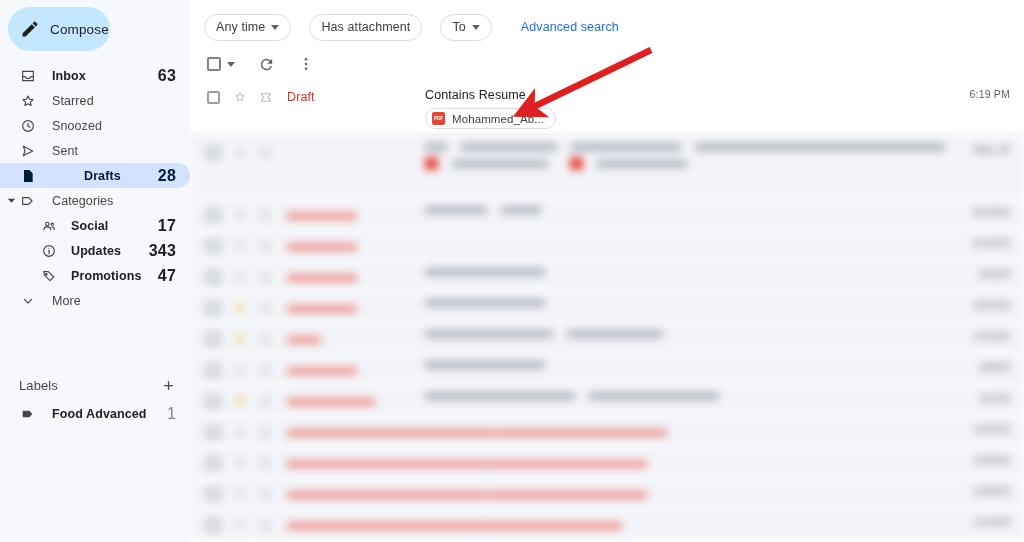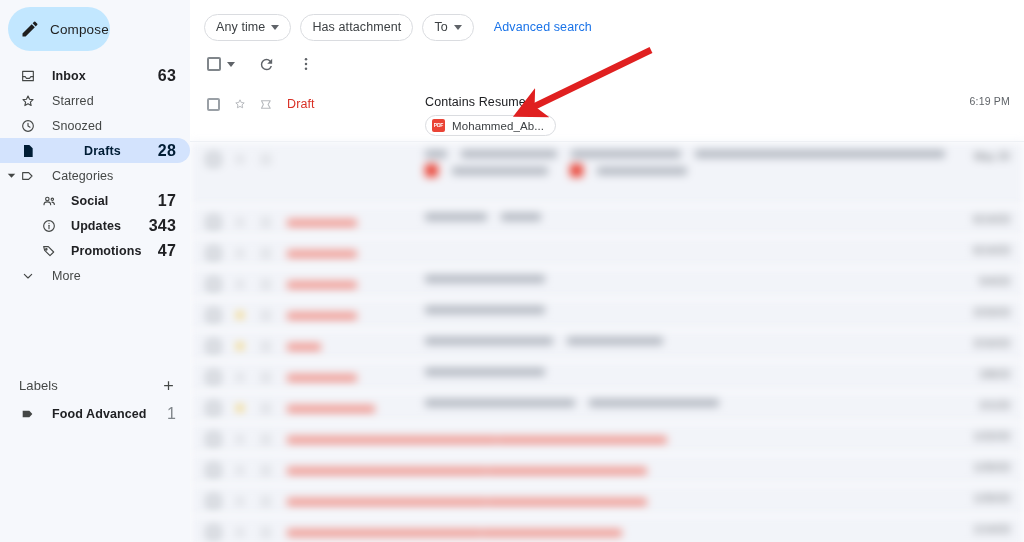--- a/index.html
+++ b/index.html
@@ -163,21 +163,21 @@
     overflow: hidden;
   }
 
   .search-chips {
     position: absolute;
     left: 14px;
     top: 13px;
     height: 28px;
     display: flex;
     align-items: center;
-    gap: 9px;
+    gap: 18px;
   }
   .chip {
     height: 27px;
     border: 1px solid #dadce0;
     border-radius: 14px;
     display: flex;
     align-items: center;
     padding: 0 11px;
     box-sizing: border-box;
     background: #fff;
@@ -242,21 +242,20 @@
     display:flex; align-items:center; justify-content:center;
   }
 
   
   .rows {
     position: absolute;
     top: 80px;
     left: 0;
     right: 0;
     bottom: 0;
-    margin-top: 7px;
   }
   .row {
     position: relative;
     box-sizing: border-box;
     border-bottom: 1px solid #eceff3;
     background: #fff;
     display: flex;
     align-items: flex-start;
     padding-top: 8px;
     cursor: pointer;
@@ -419,20 +418,28 @@
           <span class="nav-label">Starred</span>
         </div>
         <div class="nav-item">
           <span class="nav-ico">
             <svg width="16" height="16" viewBox="0 0 24 24" fill="none" stroke="currentColor" stroke-width="1.7" stroke-linecap="round" stroke-linejoin="round">
               <circle cx="12" cy="12" r="8"></circle>
               <path d="M12 7.8V12l3 1.8"></path>
             </svg>
           </span>
           <span class="nav-label">Snoozed</span>
+        </div>
+        <div class="nav-item">
+          <span class="nav-ico">
+            <svg width="16" height="16" viewBox="0 0 24 24" fill="none" stroke="currentColor" stroke-width="1.7" stroke-linecap="round" stroke-linejoin="round">
+              <path d="M5 5l14 7-14 7 2.5-7z"></path>
+            </svg>
+          </span>
+          <span class="nav-label">Sent</span>
         </div>
         <div class="nav-item active bold">
           <span class="nav-ico">
             <svg width="16" height="16" viewBox="0 0 24 24" fill="currentColor">
               <path d="M6 3h8l5 5v13H6z"></path>
             </svg>
           </span>
           <span class="nav-label">Drafts</span>
           <span class="nav-count">28</span>
         </div>

